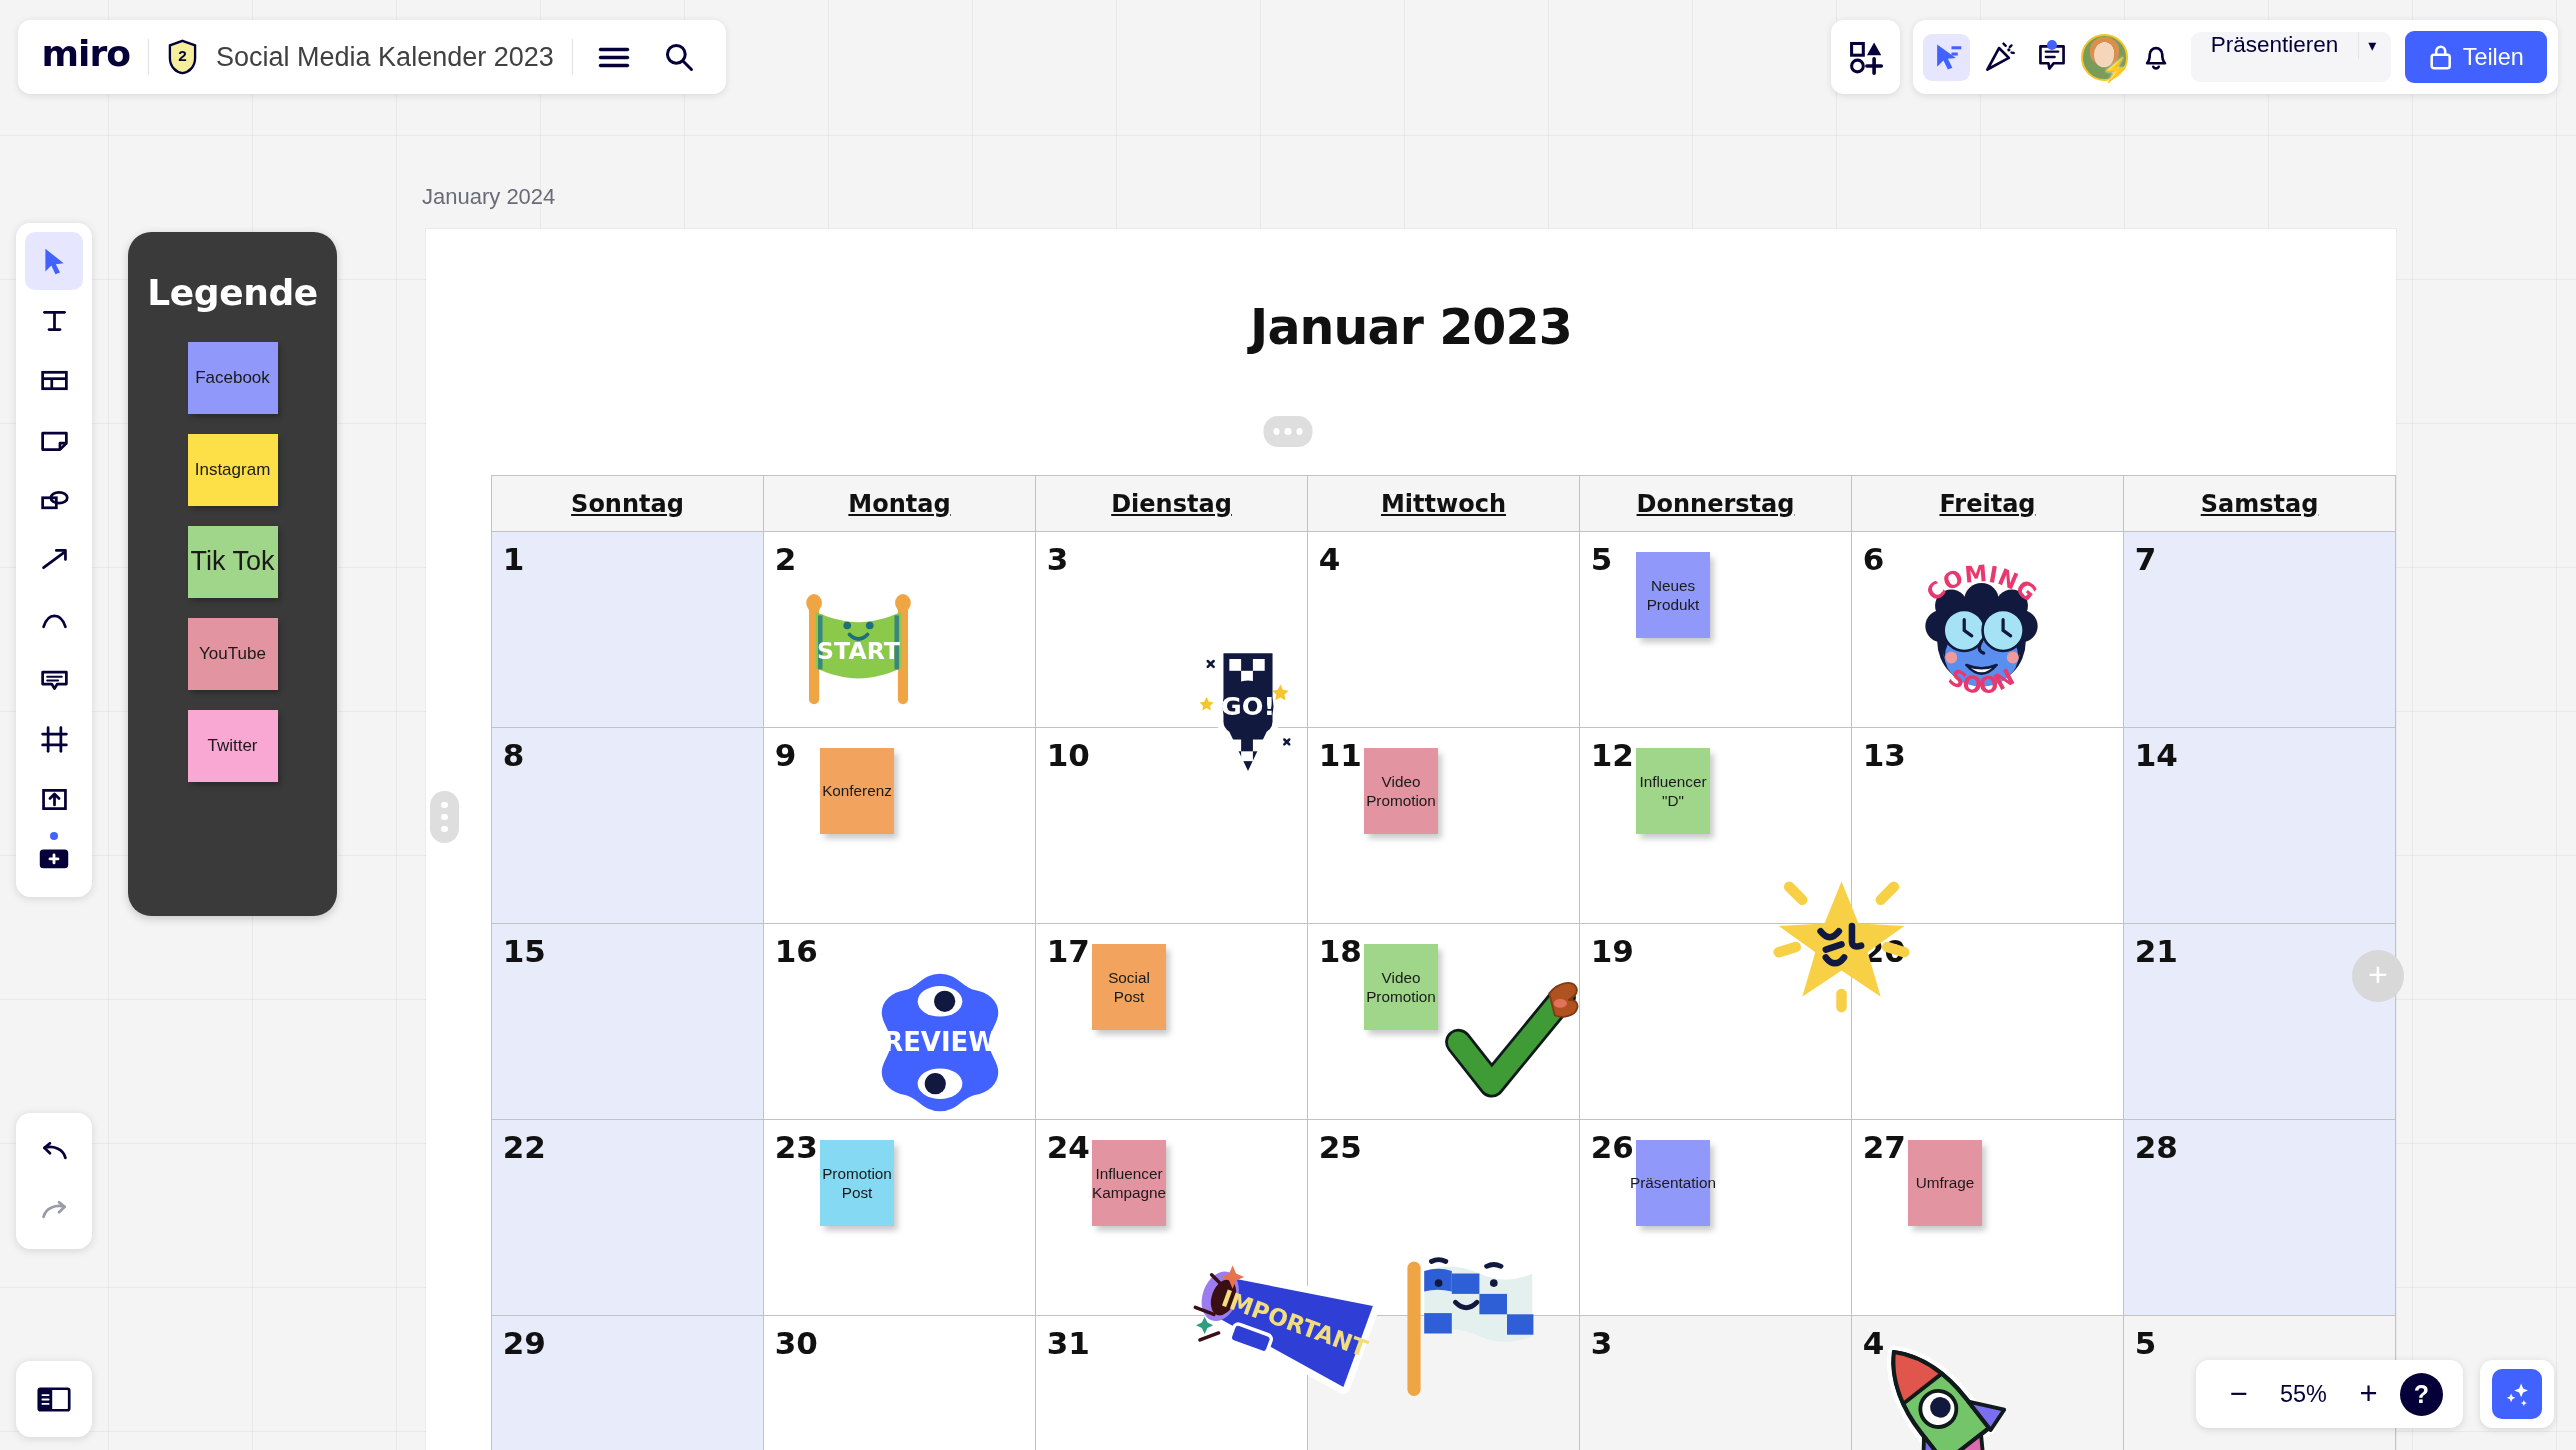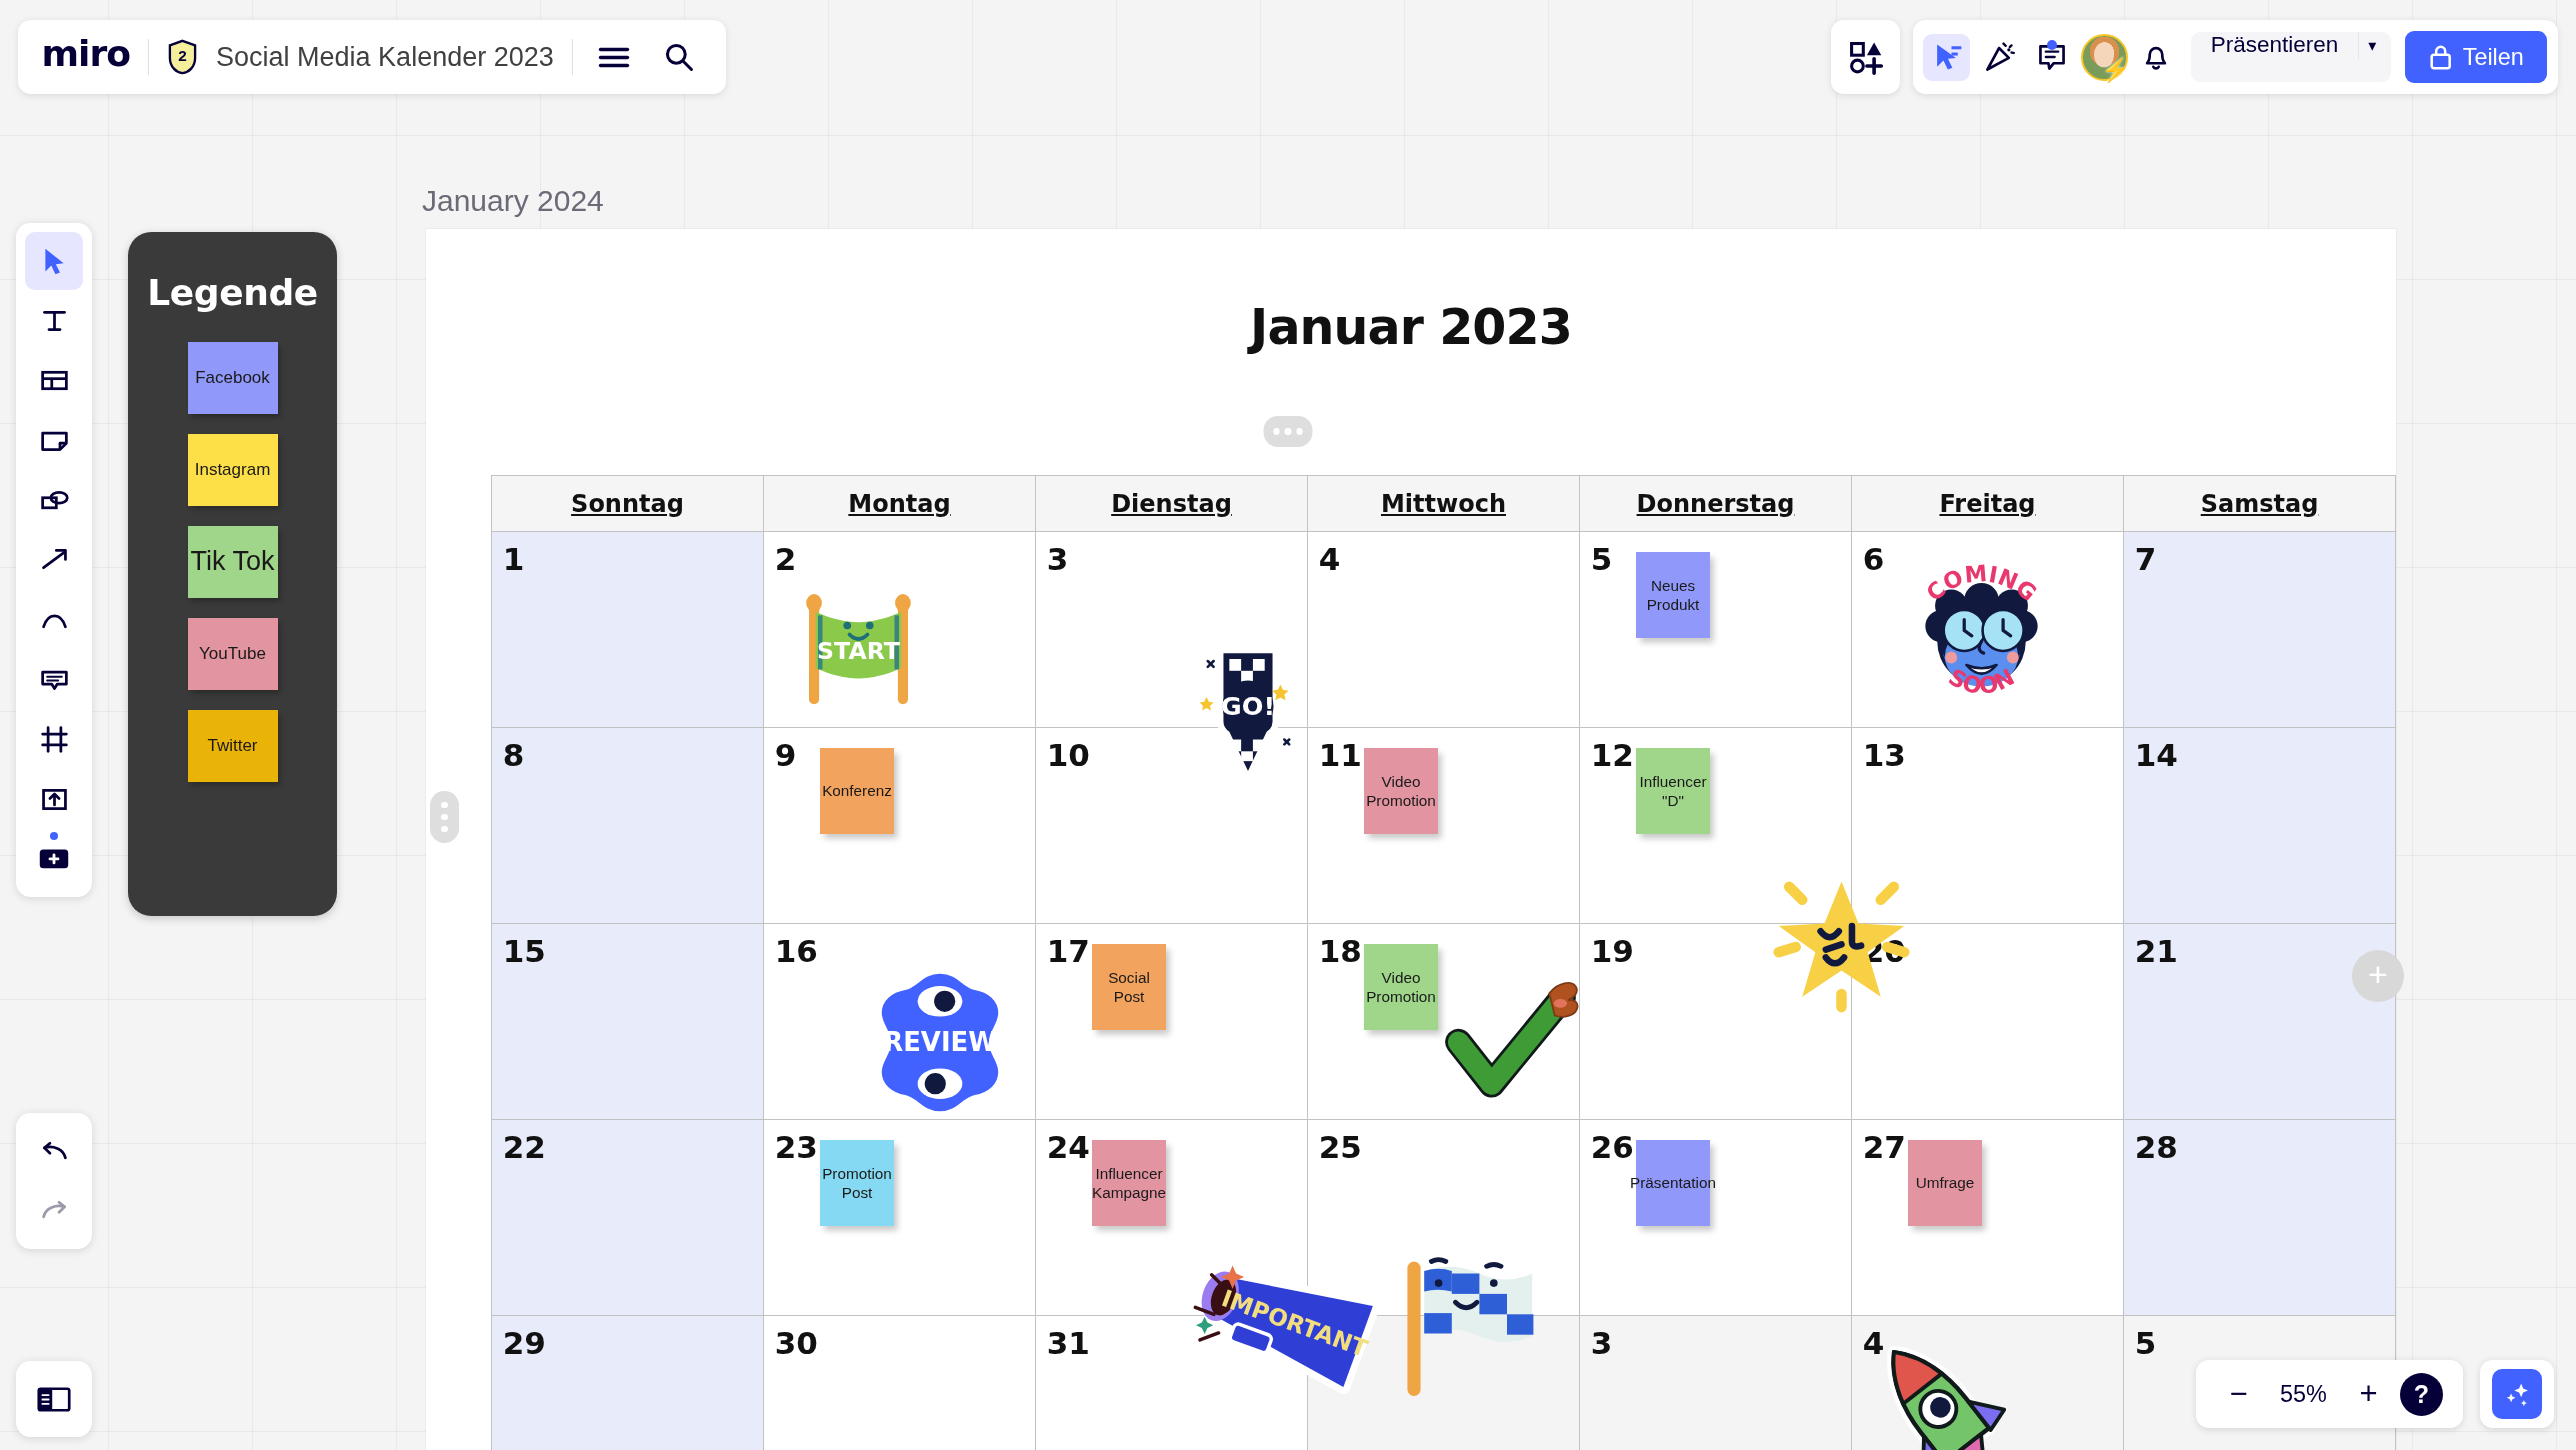--- a/index.html
+++ b/index.html
@@ -118,21 +118,21 @@
   #legend h2 { color: #fff; font-size: 36px; font-weight: 800; letter-spacing: -0.4px;
                font-family:"DejaVu Sans", sans-serif; margin-bottom: 9px;}
   .legend-note {
     width: 90px; height: 72px; display: flex; align-items: center; justify-content: center;
     text-align: center; font-size: 17px; color: #1a1a1a; line-height: 1.15;
     box-shadow: 2.7px 3.6px 5.4px rgba(0,0,0,.28); cursor: pointer; padding: 1.8px;
   }
   .legend-note.tall { font-size: 27px; }
   
   #frame-label {
-    position: absolute; left: 422px; top: 184px; font-size: 30px; color: #6b6b78;
+    position: absolute; left: 422px; top: 184px; font-size: 22px; color: #6b6b78;
     z-index: 14; cursor: pointer;
   }
   #frame {
     position: absolute; left: 426px; top: 229px; width: 1970px; height: 1221px;
     background: #fff; z-index: 12; box-shadow: 0 0 0 0.9px rgba(0,0,0,.04);
   }
   #cal-title {
     text-align: center; font-size: 49px; font-weight: 800; color: #111;
     font-family: "DejaVu Sans", sans-serif; letter-spacing: -0.9px; margin-top: 70px;
   }
@@ -457,21 +457,21 @@
     </div>
   <div class="legend-note" style="background: #fde047; text-align: center;">
       <span>Instagram</span>
     </div>
   <div class="legend-note tall" style="background: rgb(160, 214, 138);">
       <span>Tik Tok</span>
     </div>
   <div class="legend-note" style="background: rgb(226, 149, 160);">
       <span>YouTube</span>
     </div>
-  <div class="legend-note" style="background: #eab308;">
+  <div class="legend-note" style="background: #f9a8d4;">
       <span>Twitter</span>
     </div>
 </div>
 
 <div id="topbar-left">
   <div class="miro-logo">miro</div>
   <div class="v-div"></div>
   <div class="shield">
     <svg viewBox="0 0 34 40" width="31" height="36" aria-hidden="true">
       <path d="M17 2 L31 7 V21 C31 31 24 37 17 38 C10 37 3 31 3 21 V7 Z" fill="#f5ef9c" stroke="#050038" stroke-width="2.6"></path>

